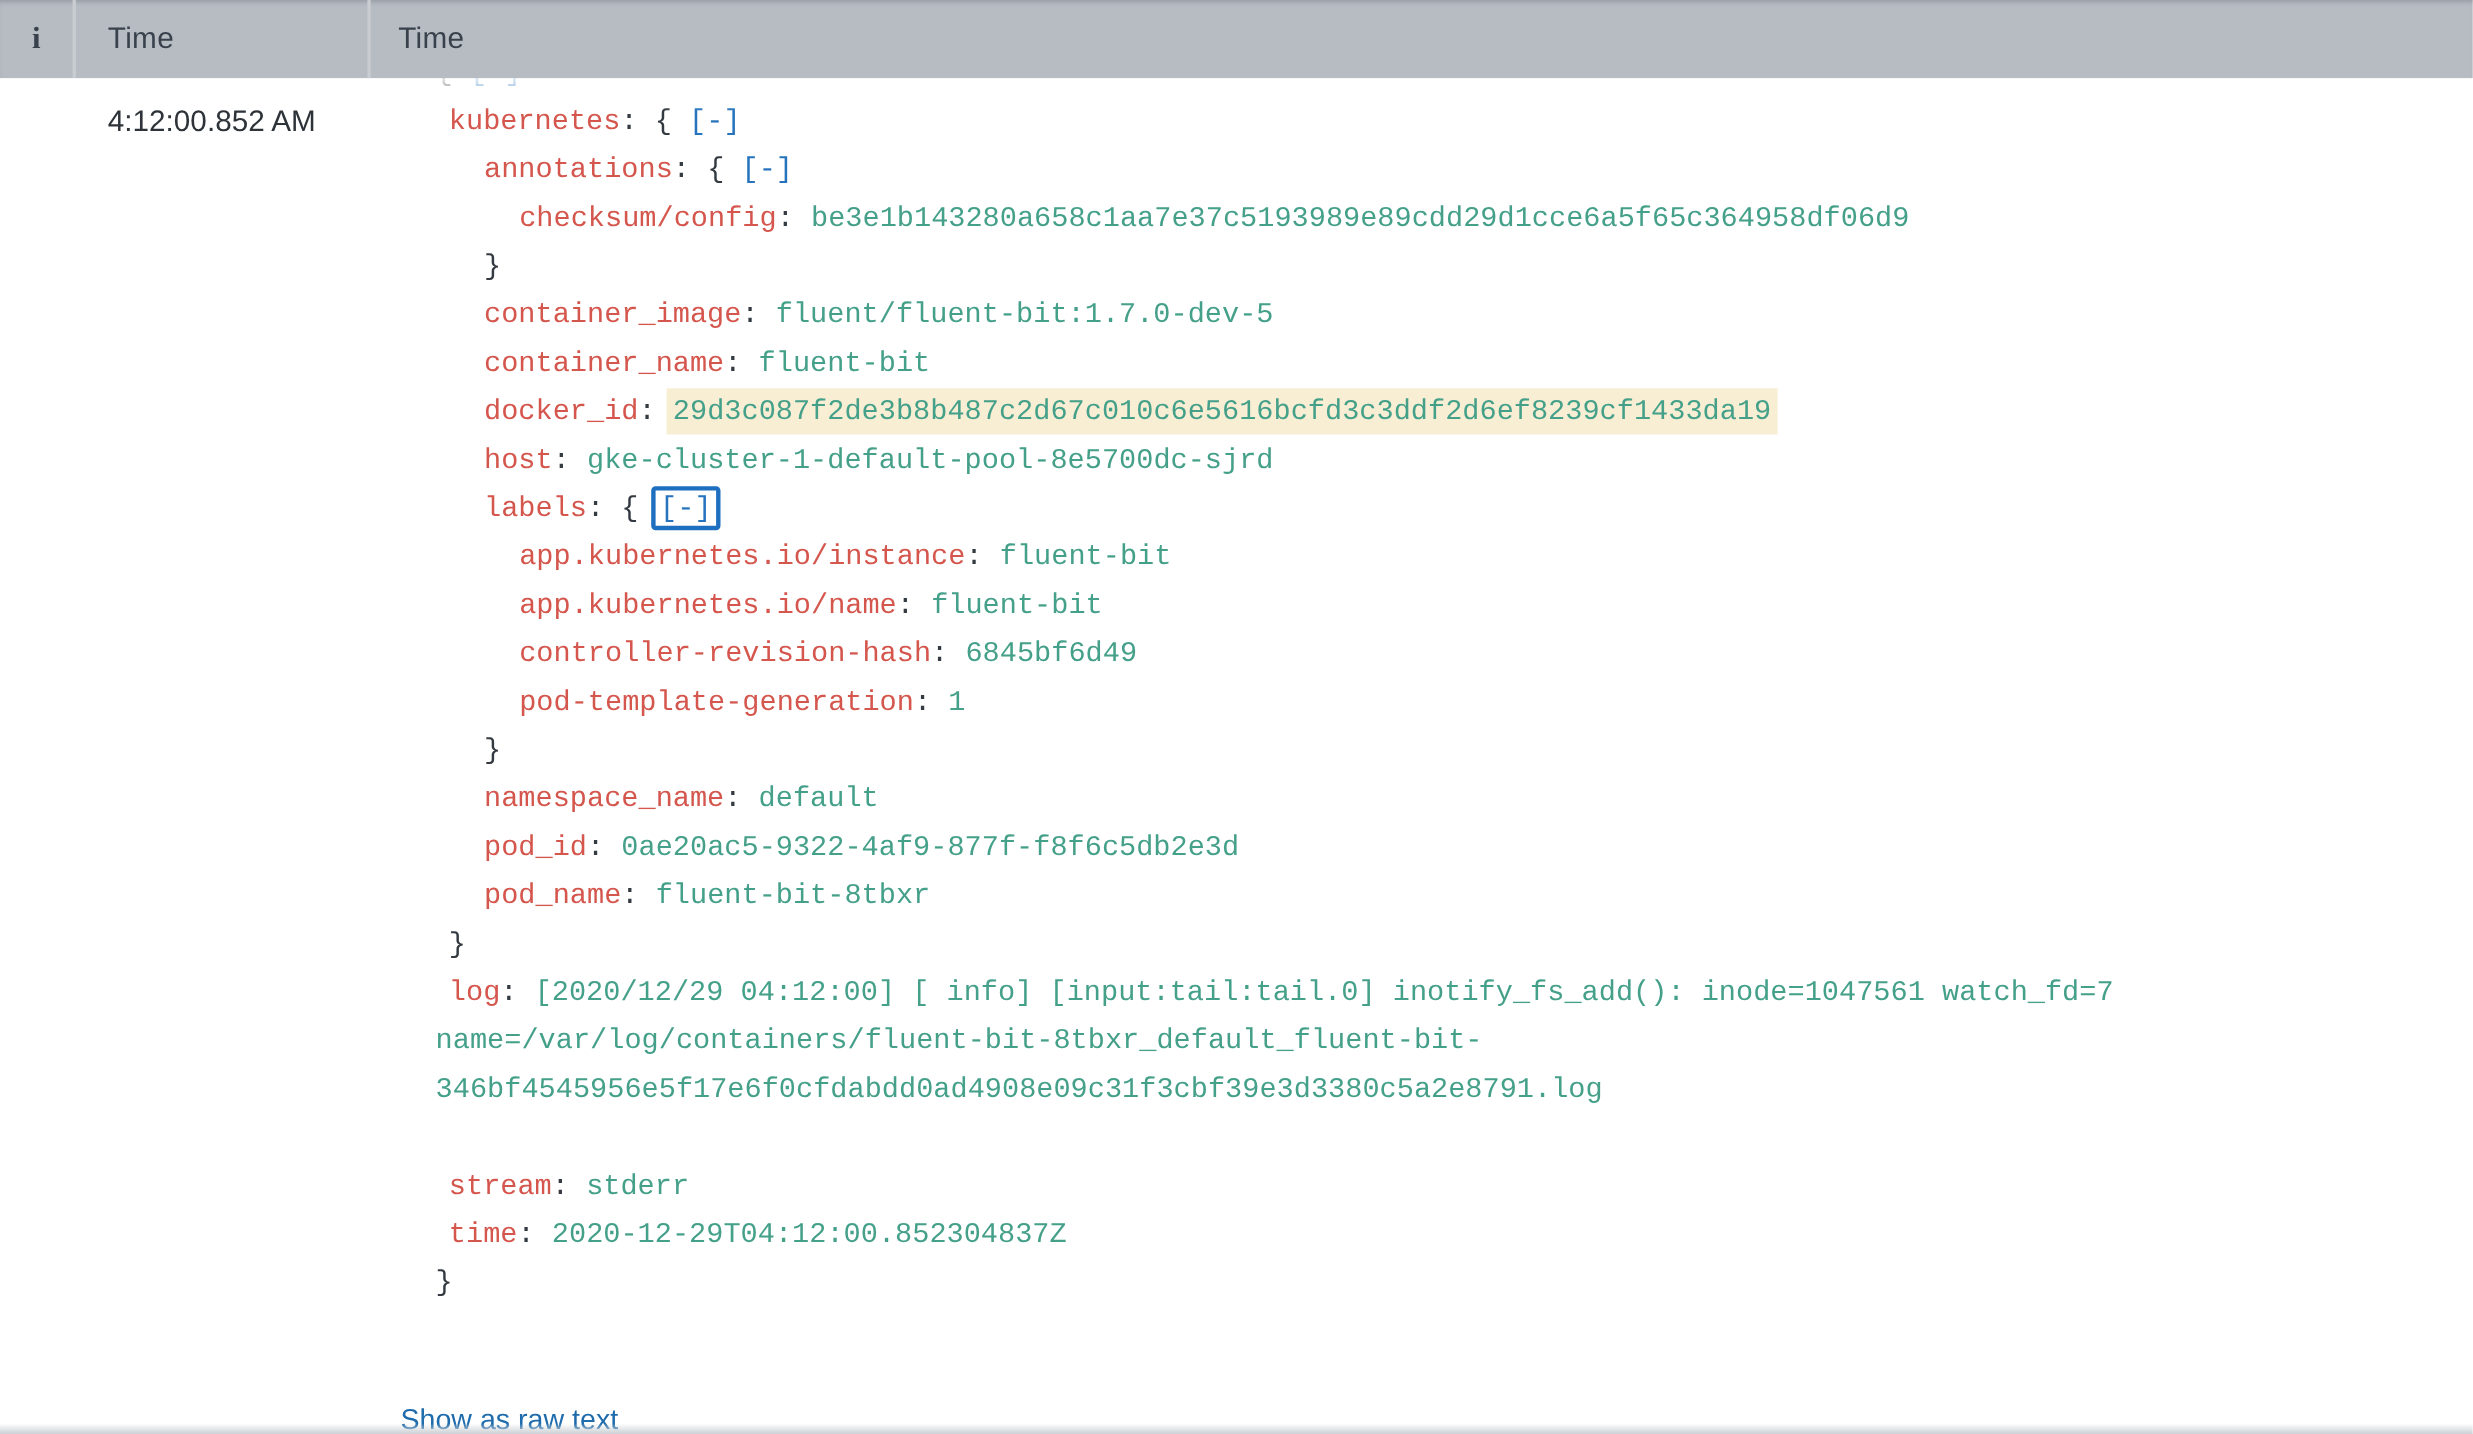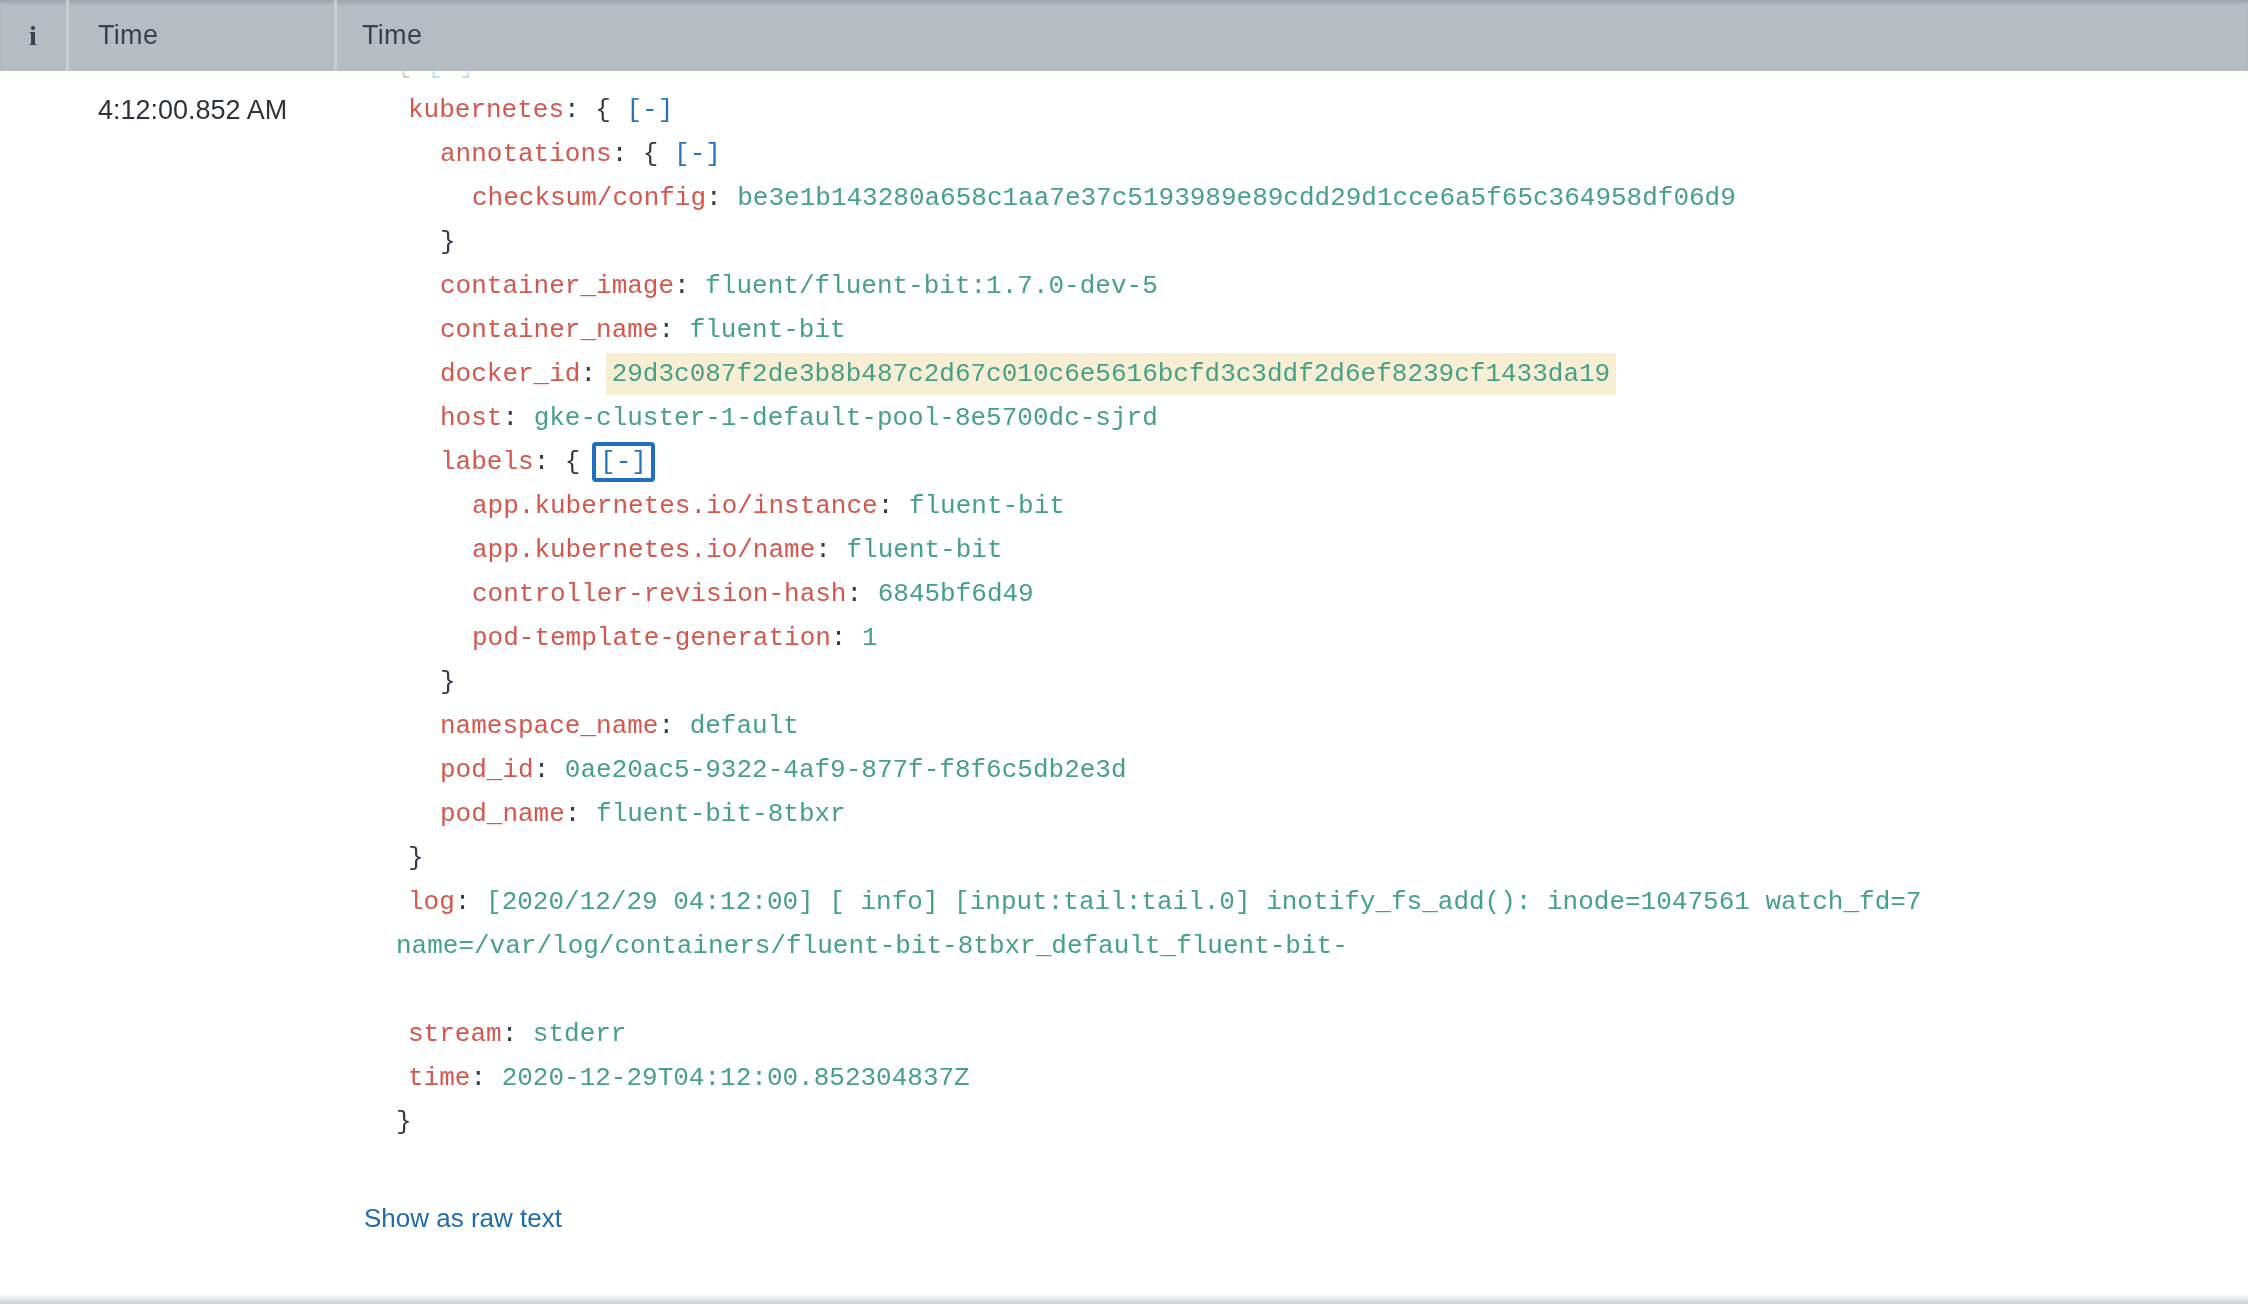--- a/index.html
+++ b/index.html
@@ -63,21 +63,21 @@
   .t-punct{color:var(--punct);}
   .t-link{color:var(--link);cursor:pointer;}
   .t-hl{color:var(--value);background:var(--highlight);padding:6px 6px;margin:0 -6px;text-align:right;}
 
   .focus-box{
     display:inline-block;border:4px solid var(--focus-ring);border-radius:4px;
     padding:0 4px;line-height:32px;margin:-6px 0 -6px -4px;background:#ffffff;
   }
 
   .raw-link{
-    position:absolute;top:1204px;left:364px;z-index:1;
+    position:absolute;top:1276px;left:364px;z-index:1;
     font-family:"Liberation Sans",sans-serif;font-size:26px;line-height:28px;
     color:var(--raw-link);cursor:pointer;white-space:nowrap;
   }
 
   .bottom-strip{
     position:absolute;left:0;bottom:0;width:2248px;height:10px;z-index:6;
     background:linear-gradient(180deg, rgba(208,211,215,0) 0%, #cfd3d7 90%);
   }
 </style>
 </head>
@@ -111,20 +111,21 @@
     <div class="line indent-3"><span class="t-key">app.kubernetes.io/name</span><span class="t-punct">: </span><span class="t-value">fluent-bit</span></div>
     <div class="line indent-3"><span class="t-key">controller-revision-hash</span><span class="t-punct">: </span><span class="t-value">6845bf6d49</span></div>
     <div class="line indent-3"><span class="t-key">pod-template-generation</span><span class="t-punct">: </span><span class="t-value">1</span></div>
     <div class="line indent-2"><span class="t-punct">}</span></div>
     <div class="line indent-2"><span class="t-key">namespace_name</span><span class="t-punct">: </span><span class="t-value">default</span></div>
     <div class="line indent-2"><span class="t-key">pod_id</span><span class="t-punct">: </span><span class="t-value">0ae20ac5-9322-4af9-877f-f8f6c5db2e3d</span></div>
     <div class="line indent-2"><span class="t-key">pod_name</span><span class="t-punct">: </span><span class="t-value">fluent-bit-8tbxr</span></div>
     <div class="line indent-1"><span class="t-punct">}</span></div>
     <div class="line indent-1"><span class="t-key">log</span><span class="t-punct">: </span><span class="t-value">[2020/12/29 04:12:00] [ info] [input:tail:tail.0] inotify_fs_add(): inode=1047561 watch_fd=7</span></div>
     <div class="line indent-0"><span class="t-value">name=/var/log/containers/fluent-bit-8tbxr_default_fluent-bit-</span></div>
+    <div class="line indent-0"><span class="t-value">346bf4545956e5f17e6f0cfdabdd0ad4908e09c31f3cbf39e3d3380c5a2e8791.log</span></div>
     <div class="line indent-0">&nbsp;</div>
     <div class="line indent-1"><span class="t-key">stream</span><span class="t-punct">: </span><span class="t-value">stderr</span></div>
     <div class="line indent-1"><span class="t-key">time</span><span class="t-punct">: </span><span class="t-value">2020-12-29T04:12:00.852304837Z</span></div>
     <div class="line indent-0"><span class="t-punct">}</span></div>
   </div>
 
 <div class="raw-link">Show as raw text</div>
 
 <div class="bottom-strip"></div>
 

